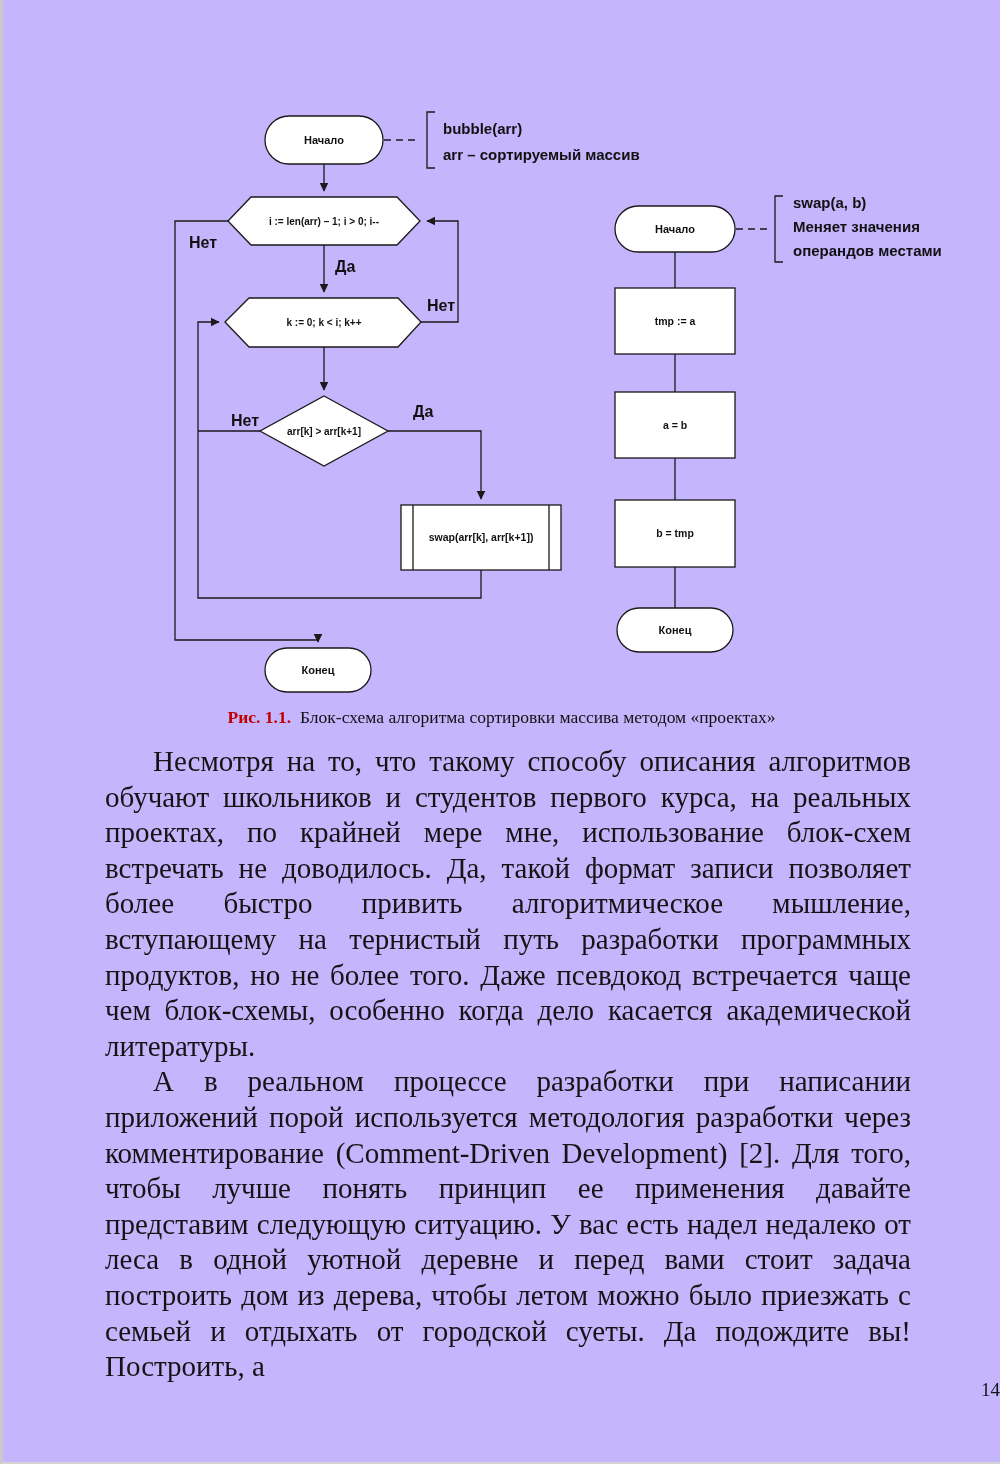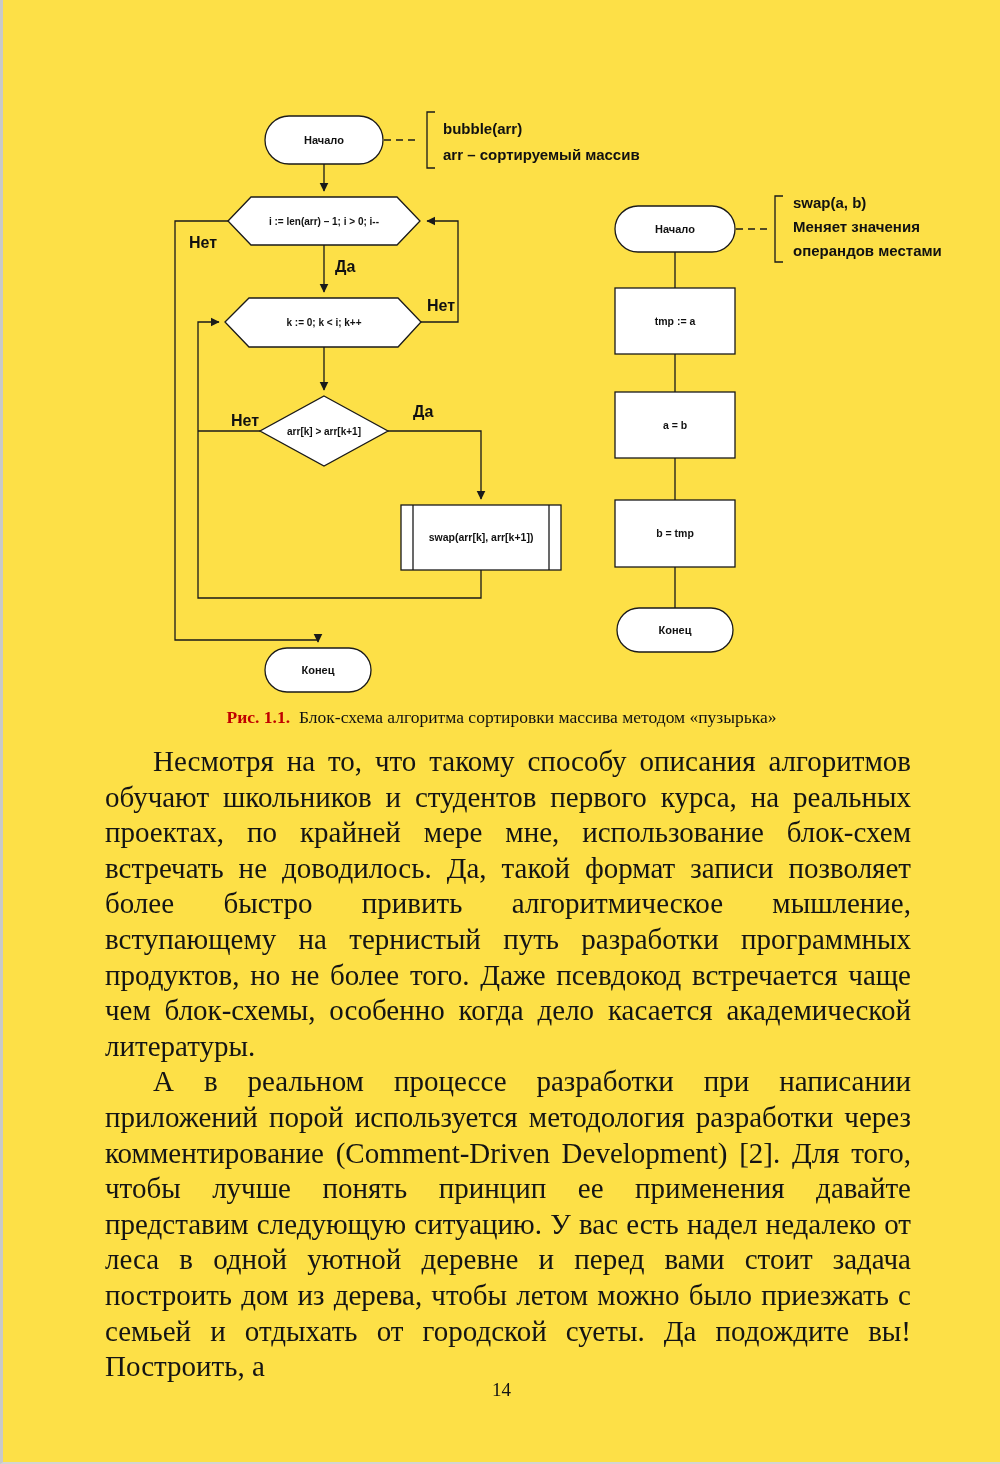--- a/index.html
+++ b/index.html
@@ -1,21 +1,21 @@
 <!DOCTYPE html>
 <html><head>
 <meta charset="utf-8">
 <style>
   * { margin: 0; padding: 0; box-sizing: border-box; }
   html, body { background: #ffffff; }
   .page {
     position: relative;
     width: 1000px;
     height: 1464px;
-    background: #fde047;
+    background: #c4b5fd;
     font-family: "Liberation Serif", serif;
     border-left: 3px solid #c9c9c9;
     border-bottom: 2px solid #d4d4d4;
     overflow: hidden;
   }
   svg.flow { position: absolute; top: 0; left: 0; display: block; }
   .shape { fill: #ffffff; stroke: #1a1a1a; stroke-width: 1.3; }
   .conn  { fill: none; stroke: #1a1a1a; stroke-width: 1.3; }
   .dash  { stroke-dasharray: 7 5; }
   svg text { font-family: "Liberation Sans", sans-serif; fill: #111111; }
@@ -29,21 +29,21 @@
     text-align: center; font-size: 17.5px; color: #111111;
   }
   .caption .fig-label { color: #c00000; font-weight: 700; margin-right: 9px; }
   .body-text {
     position: absolute; top: 744px; left: 102px; width: 806px;
     font-size: 29px; line-height: 35.6px; text-align: justify; color: #141414;
   }
   .body-text p { text-indent: 48px; }
   .page-number {
     position: absolute; top: 1379px; left: 0; width: 100%;
-    text-align: center; font-size: 19px; color: #141414;
+    text-align: right; font-size: 19px; color: #141414;
   }
 </style>
 </head>
 <body>
 
 <div class="page">
 
   <svg class="flow" width="1000" height="706" viewBox="0 0 1000 706">
     <defs>
       <marker id="arrow" markerWidth="8" markerHeight="8" refX="6.5" refY="3.5" orient="auto">
@@ -120,21 +120,21 @@
     <rect class="shape" x="612" y="500" width="120" height="67"></rect>
     <text class="t-step" x="672" y="537">b = tmp</text>
 
     <path class="conn" d="M672 567 V608"></path>
 
     <rect class="shape" x="614" y="608" width="116" height="44" rx="22" ry="22"></rect>
     <text class="t-term" x="672" y="634">Конец</text>
   </svg>
 
   <div class="caption">
-    <span class="fig-label">Рис. 1.1.</span><span>Блок-схема алгоритма сортировки массива методом «пузырька»</span>
+    <span class="fig-label">Рис. 1.1.</span><span>Блок-схема алгоритма сортировки массива методом «проектах»</span>
   </div>
 
   <div class="body-text">
     <p>Несмотря на то, что такому способу описания алгоритмов обучают школьников и студентов первого курса, на реальных проектах, по крайней мере мне, использование блок-схем встречать не доводилось. Да, такой формат записи позволяет более быстро привить алгоритмическое мышление, вступающему на тернистый путь разработки программных продуктов, но не более того. Даже псевдокод встречается чаще чем блок-схемы, особенно когда дело касается академической литературы.</p>
     <p>А в реальном процессе разработки при написании приложений порой используется методология разработки через комментирование (Comment-Driven Development) [2]. Для того, чтобы лучше понять принцип ее применения давайте представим следующую ситуацию. У вас есть надел недалеко от леса в одной уютной деревне и перед вами стоит задача построить дом из дерева, чтобы летом можно было приезжать с семьей и отдыхать от городской суеты. Да подождите вы! Построить, а</p>
   </div>
 
   <div class="page-number">14</div>
 
 </div>

